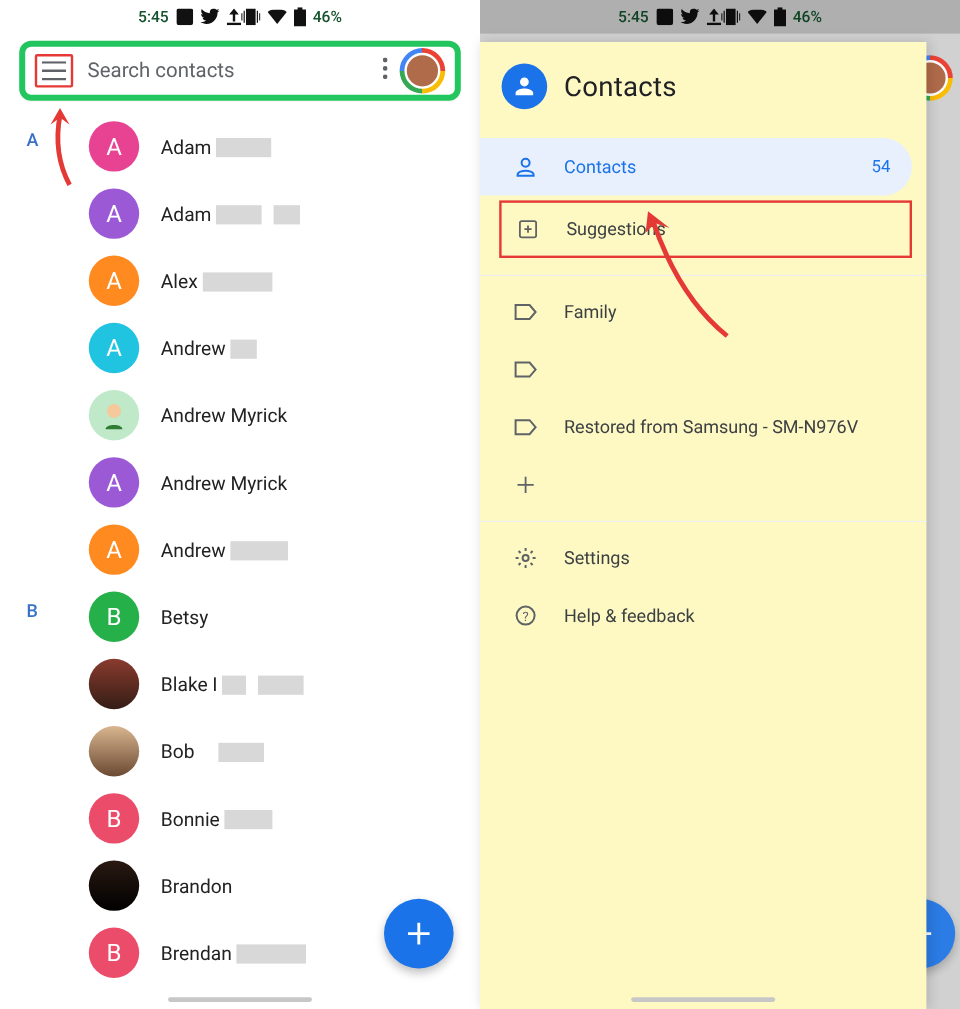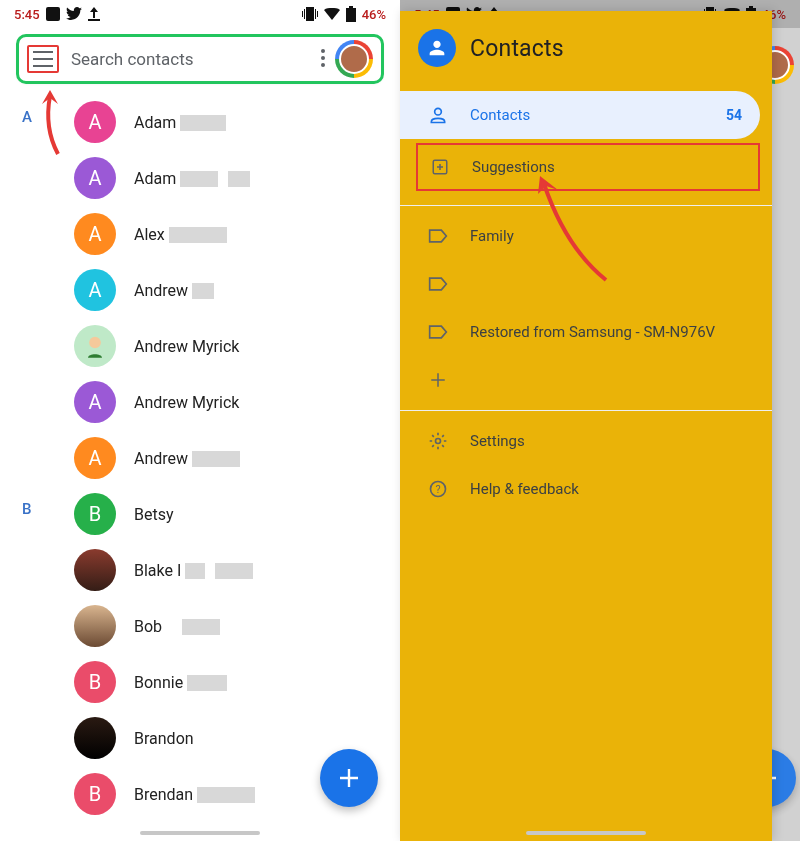--- a/index.html
+++ b/index.html
@@ -16,35 +16,35 @@
   .phone {
     width: 400px;
     height: 841px;
     position: relative;
     background: #fff;
   }
   .phone-right { position: relative; }
   .status-bar {
     height: 28px;
     display: flex;
-    justify-content: space-between;
+    justify-content: center;
     align-items: center;
     padding: 0 14px;
     font-size: 13px;
     font-weight: 500;
-    color: #b91c1c;
+    color: #14532d;
   }
   .status-left, .status-right { display: flex; align-items: center; gap: 6px; }
   .status-right svg { display: block; }
 
   
   .search-bar {
     margin: 6px 16px 10px 16px;
     height: 50px;
-    border: 3px solid #22c55e;
+    border: 5px solid #22c55e;
     border-radius: 10px;
     display: flex;
     align-items: center;
     padding: 0 8px 0 8px;
     box-shadow: 0 1px 2px rgba(0,0,0,0.03);
   }
   .hamburger-box {
     border: 2px solid #e53935;
     border-radius: 2px;
     padding: 4px;
@@ -130,24 +130,24 @@
     pointer-events:none;
   }
 
   
   .right-dim {
     position:absolute; inset:0;
     background: rgba(0,0,0,0.18);
   }
   .drawer {
     position:absolute;
-    top: 11px; left:0;
+    top: 35px; left:0;
     width: 372px;
     bottom: 0;
-    background:#eab308;
+    background:#fef9c3;
     box-shadow: 2px 0 10px rgba(0,0,0,0.15);
   }
   .drawer-header {
     display:flex; align-items:center;
     padding: 18px 18px 24px 18px;
   }
   .drawer-header-icon {
     width:38px; height:38px; border-radius:50%;
     background:#1a73e8;
     display:flex; align-items:center; justify-content:center;
@@ -161,21 +161,21 @@
   .drawer-item {
     display:flex; align-items:center;
     height: 48px;
     padding: 0 18px 0 26px;
     font-size: 15px;
     color:#3c4043;
     position:relative;
   }
   .drawer-item .di-icon { width:24px; display:flex; justify-content:center; }
   .drawer-item .di-label { margin-left: 20px; flex:1; }
-  .drawer-item .di-count { font-size:14px; font-weight:700; }
+  .drawer-item .di-count { font-size:14px; font-weight:400; }
   .di-contacts {
     background:#e8f0fe;
     color:#1a73e8;
     border-radius: 0 24px 24px 0;
     margin-right: 12px;
   }
   .di-contacts .di-count { color:#1a73e8; }
   .di-suggestions-box {
     border: 2px solid #e53935;
     margin: 4px 12px 0 16px;

